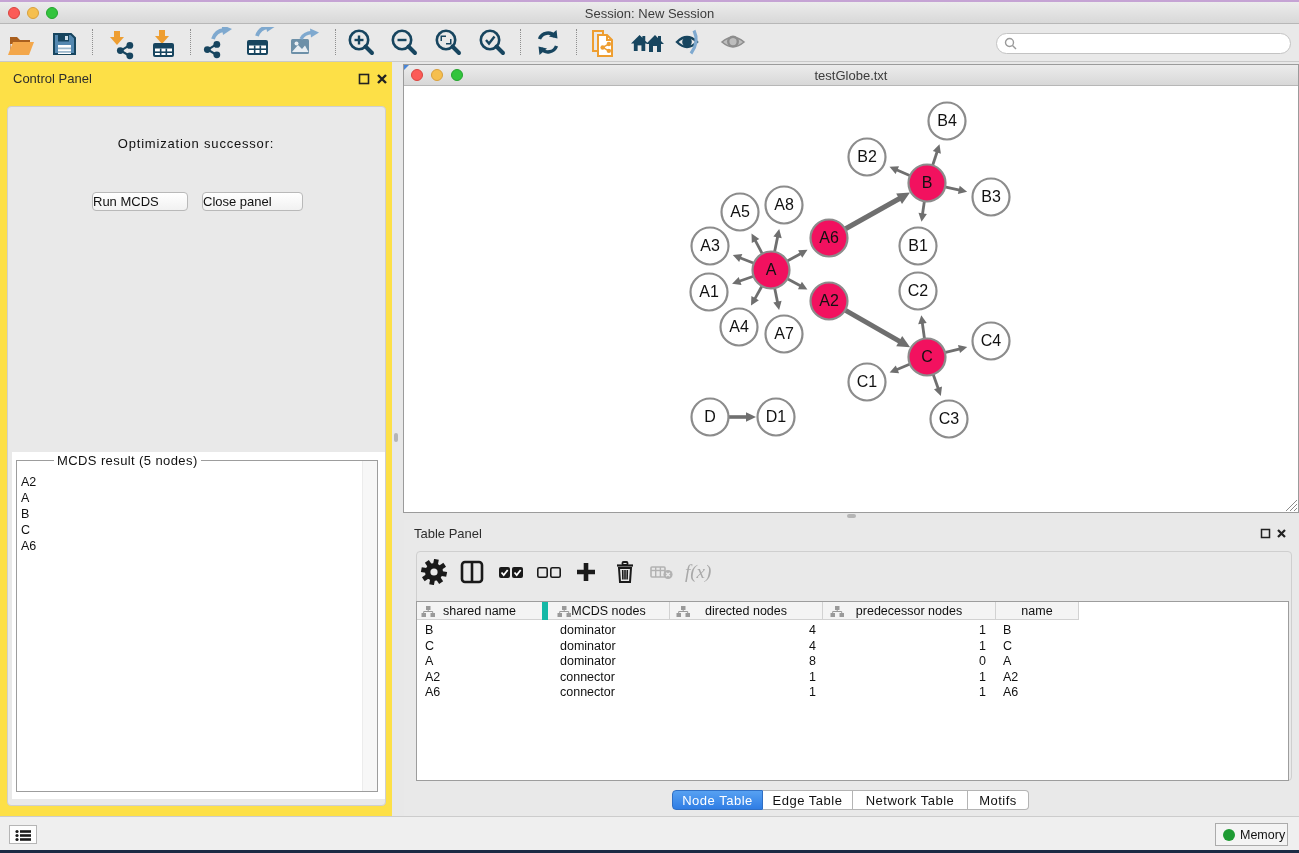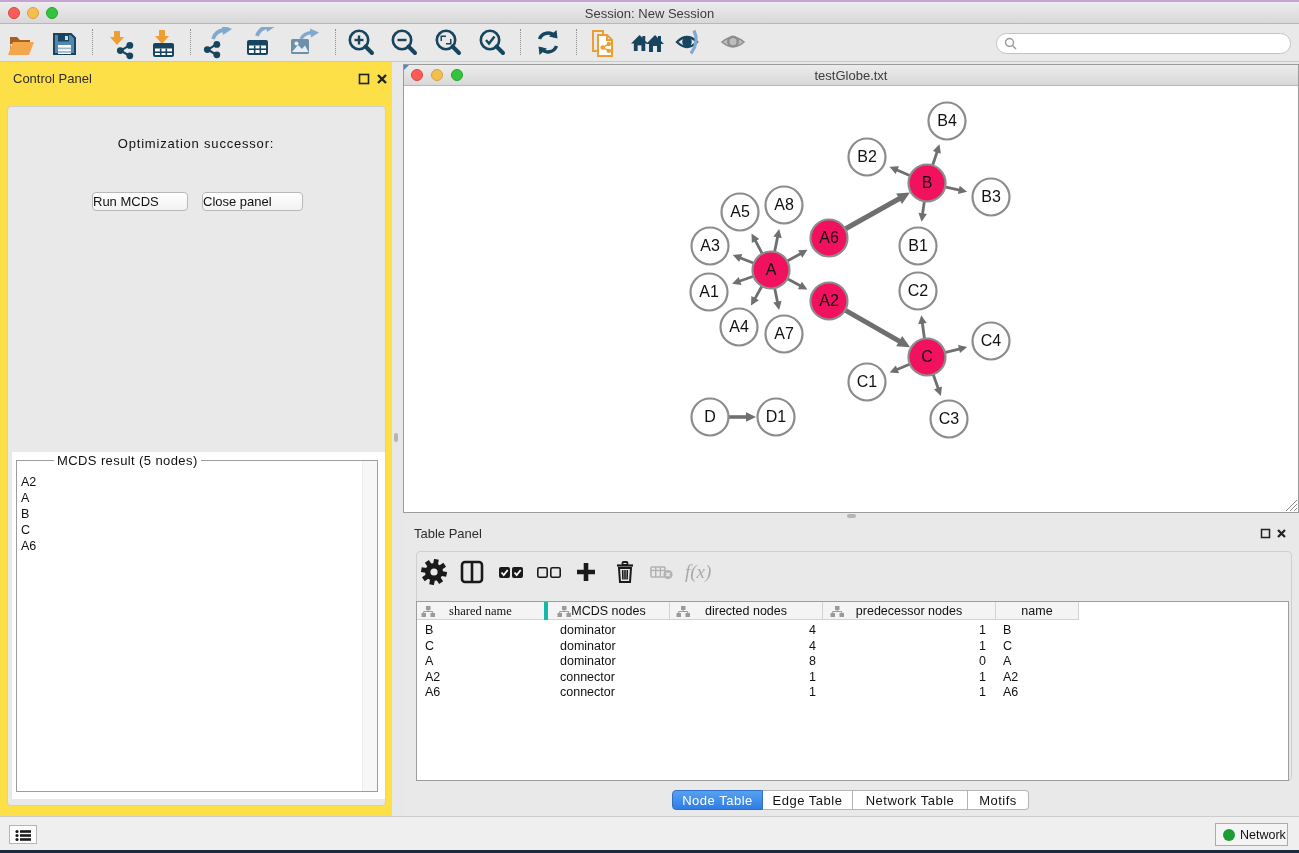--- a/index.html
+++ b/index.html
@@ -341,21 +341,21 @@
       <line x1="4" y1="11.5" x2="18" y2="11.5" stroke="#b2b2b2" stroke-width="1.4"></line>
       <line x1="8.7" y1="8" x2="8.7" y2="18" stroke="#b2b2b2" stroke-width="1.4"></line>
       <line x1="13.4" y1="8" x2="13.4" y2="18" stroke="#b2b2b2" stroke-width="1.4"></line>
       <circle cx="21" cy="15.5" r="4.6" fill="#b2b2b2"></circle>
       <path d="M19.2 13.7 l3.6 3.6 M22.8 13.7 l-3.6 3.6" stroke="#e9e9e9" stroke-width="1.5"></path>
     </svg>
   <div class="abs" style="left:281px;top:41px;font-family:'Liberation Serif',serif;font-style:italic;font-size:19px;color:#a9a9a9;">f(x)</div>
 
   <div class="abs" style="left:12px;top:81px;width:873px;height:180px;background:#fff;border:1px solid #9d9d9d;">
     <div class="abs" style="left:0;top:0;width:662px;height:18px;background:#f4f4f4;border-bottom:1px solid #d2d2d2;font-size:12.5px;color:#111;">
-    <div class="abs" style="left:0px;top:0;width:131px;height:18px;border-right:4px solid #14b8a6;font-family:Liberation Serif, serif;">
+    <div class="abs" style="left:0px;top:0;width:131px;height:18px;border-right:6px solid #14b8a6;">
     <svg class="abs" width="15" height="13" style="left:4px;top:3px">
             <g fill="#9a9a9a">
               <rect x="5" y="1" width="4.5" height="4"></rect>
               <rect x="0.5" y="8" width="4.5" height="4"></rect>
               <rect x="9.5" y="8" width="4.5" height="4"></rect>
             </g>
             <path d="M7.2 5 v2 M2.7 8 v-1.5 h9 V8" stroke="#9a9a9a" stroke-width="1" fill="none"></path>
           </svg>
     <div class="abs" style="left:0;top:2px;width:100%;text-align:center;">shared name</div>
         </div>
@@ -436,16 +436,16 @@
           <circle cx="2" cy="6.5" r="1.6"></circle>
           <circle cx="2" cy="10.5" r="1.6"></circle>
           <rect x="5" y="1.2" width="11" height="2.6"></rect>
           <rect x="5" y="5.2" width="11" height="2.6"></rect>
           <rect x="5" y="9.2" width="11" height="2.6"></rect>
         </g>
       </svg>
   </div>
   <div class="abs" style="left:1215px;top:6px;width:73px;height:23px;background:#f4f4f4;border:1px solid #ababab;">
     <div style="position:absolute;left:7px;top:5px;width:12px;height:12px;border-radius:50%;background:#1e9b33;"></div>
-    <div style="position:absolute;left:24px;top:4px;font-size:12.5px;color:#111;">Network</div>
+    <div style="position:absolute;left:24px;top:4px;font-size:12.5px;color:#111;">Memory</div>
   </div>
 </div>
 <div class="abs" style="left:0;top:850px;width:1299px;height:3px;background:#1b2a44;"></div>
 
 </body></html>

